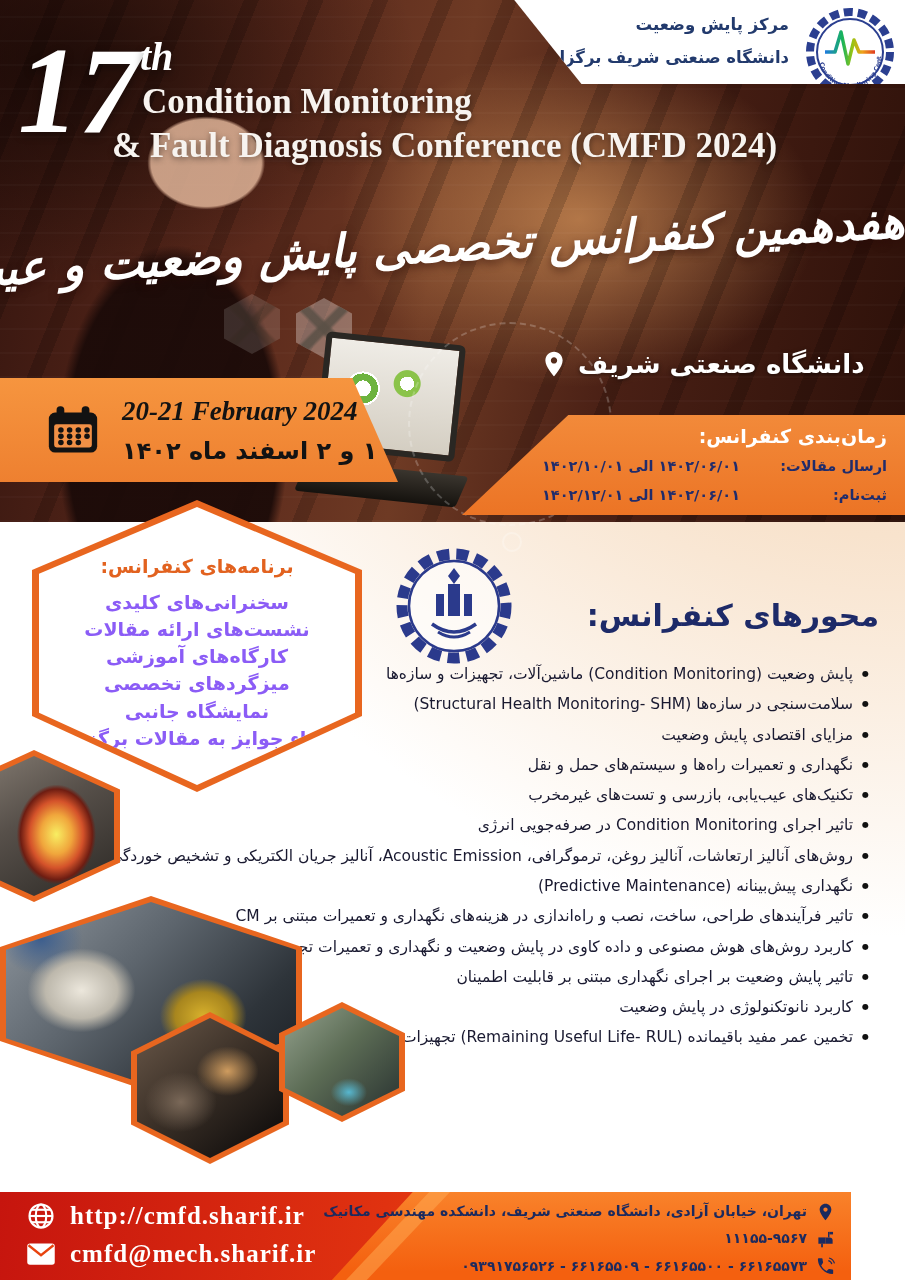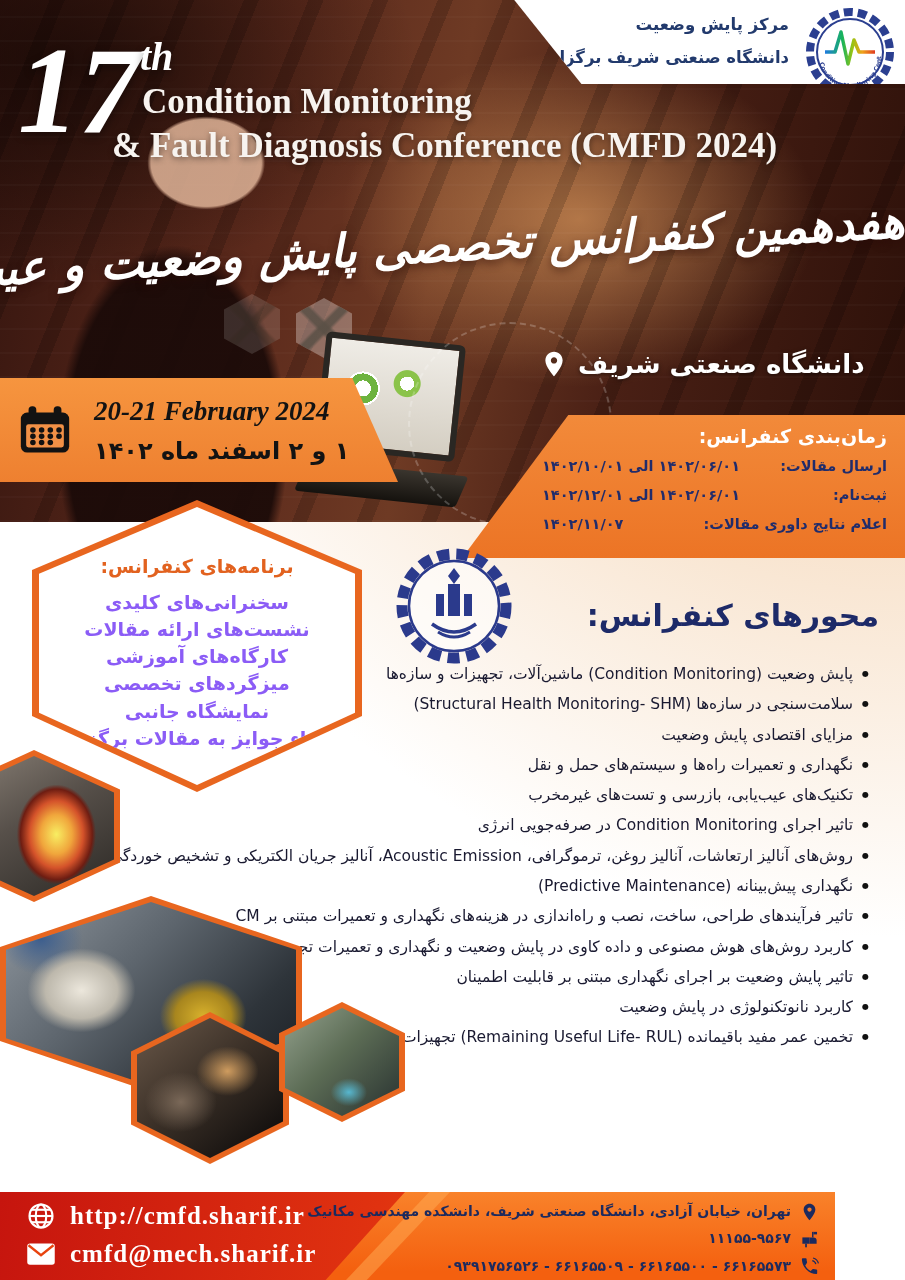--- a/index.html
+++ b/index.html
@@ -53,25 +53,25 @@
   .fa-title{position:absolute;left:0;top:218px;width:100%;text-align:center;color:#fff;direction:rtl;
      font-weight:bold;font-style:italic;font-size:46px;transform:rotate(-3deg);white-space:nowrap;
      text-shadow:0 3px 10px rgba(40,10,5,.55);}
   
   .venue{position:absolute;left:540px;top:346px;display:flex;align-items:center;gap:10px;color:#fff;}
   .venue .name{font-size:26px;font-weight:bold;direction:rtl;text-shadow:0 1px 4px rgba(0,0,0,.5);}
   
   .date-banner{position:absolute;left:0;top:378px;width:398px;height:104px;
      clip-path:polygon(0 0,88.5% 0,100% 100%,0 100%);
      background:linear-gradient(180deg,#f6953f 0%,#ee8030 100%);
-     display:flex;align-items:center;gap:20px;padding-left:16px;box-sizing:border-box;color:#131313;}
+     display:flex;align-items:center;gap:20px;padding-left:44px;box-sizing:border-box;color:#131313;}
   .date-g{font-family:"Liberation Serif",serif;font-style:italic;font-weight:bold;font-size:27px;}
   .date-p{font-weight:bold;font-size:24px;direction:rtl;margin-top:10px;text-align:center;}
   
-  .timeline{position:absolute;left:462px;top:415px;width:443px;height:143px;
+  .timeline{position:absolute;left:462px;top:415px;width:443px;height:100px;
      clip-path:polygon(24% 0,100% 0,100% 100%,0 100%);
      background:linear-gradient(180deg,#f28a3a,#ec7425);
      box-sizing:border-box;padding:10px 18px 8px 80px;direction:rtl;}
   .timeline h3{margin:0 0 5px;color:#fff;font-size:19px;font-weight:bold;}
   .trow{display:flex;justify-content:space-between;align-items:baseline;color:#202c6b;
      font-weight:bold;font-size:14.5px;line-height:2.0;}
   
   .sharif-logo{position:absolute;left:392px;top:544px;}
   
   .prog-hex{position:absolute;left:32px;top:500px;width:330px;height:292px;background:#e8661f;
@@ -99,21 +99,21 @@
             linear-gradient(135deg,#8f979f 0%,#5d656d 40%,#2e343a 75%,#1b1f24 100%);}
   .phx3{left:131px;top:1012px;width:158px;height:152px;}
   .phx3 .ph{background:radial-gradient(50px 40px at 62% 38%, #cf9c5f 0%, rgba(0,0,0,0) 62%),
             radial-gradient(60px 50px at 30% 60%, #7a6858 0%, rgba(0,0,0,0) 60%),
             linear-gradient(140deg,#6b594a 0%,#3c3128 45%,#161210 85%);}
   .phx4{left:279px;top:1002px;width:126px;height:120px;}
   .phx4 .ph{background:radial-gradient(26px 20px at 56% 78%, #57b7cf 0%, rgba(0,0,0,0) 70%),
             linear-gradient(135deg,#93a18d 0%,#5c6c55 45%,#36413a 85%);}
   
   .footer{position:absolute;left:0;top:1192px;width:835px;height:88px;
-     background:linear-gradient(180deg,#f9822a 0%,#f4600f 90%);}
+     background:linear-gradient(180deg,#f9822a 0%,#f4600f 90%);padding-left:16px;}
   .f-hl{position:absolute;left:346px;top:0;width:104px;height:88px;background:rgba(255,172,84,.5);
      clip-path:polygon(80% 0,100% 0,20% 100%,0 100%);}
   .f-left{position:absolute;inset:0;clip-path:polygon(0 0,48.5% 0,39% 100%,0 100%);
      background:linear-gradient(97deg,#c6150e 0%,#e03210 45%,#fb6c06 94%);}
   .f-row{position:absolute;display:flex;align-items:center;gap:14px;color:#fff;}
   .f-web{left:26px;top:9px;} .f-mailrow{left:26px;top:48px;}
   .f-url{font-family:"Liberation Serif",serif;font-weight:bold;font-size:25px;letter-spacing:1px;white-space:nowrap;}
   .f-right{position:absolute;right:16px;top:6px;direction:rtl;}
   .fr-row{display:flex;align-items:center;gap:9px;color:#1c2a5e;font-weight:bold;font-size:14px;line-height:1.95;}
   .num-ltr{direction:ltr;unicode-bidi:embed;}

